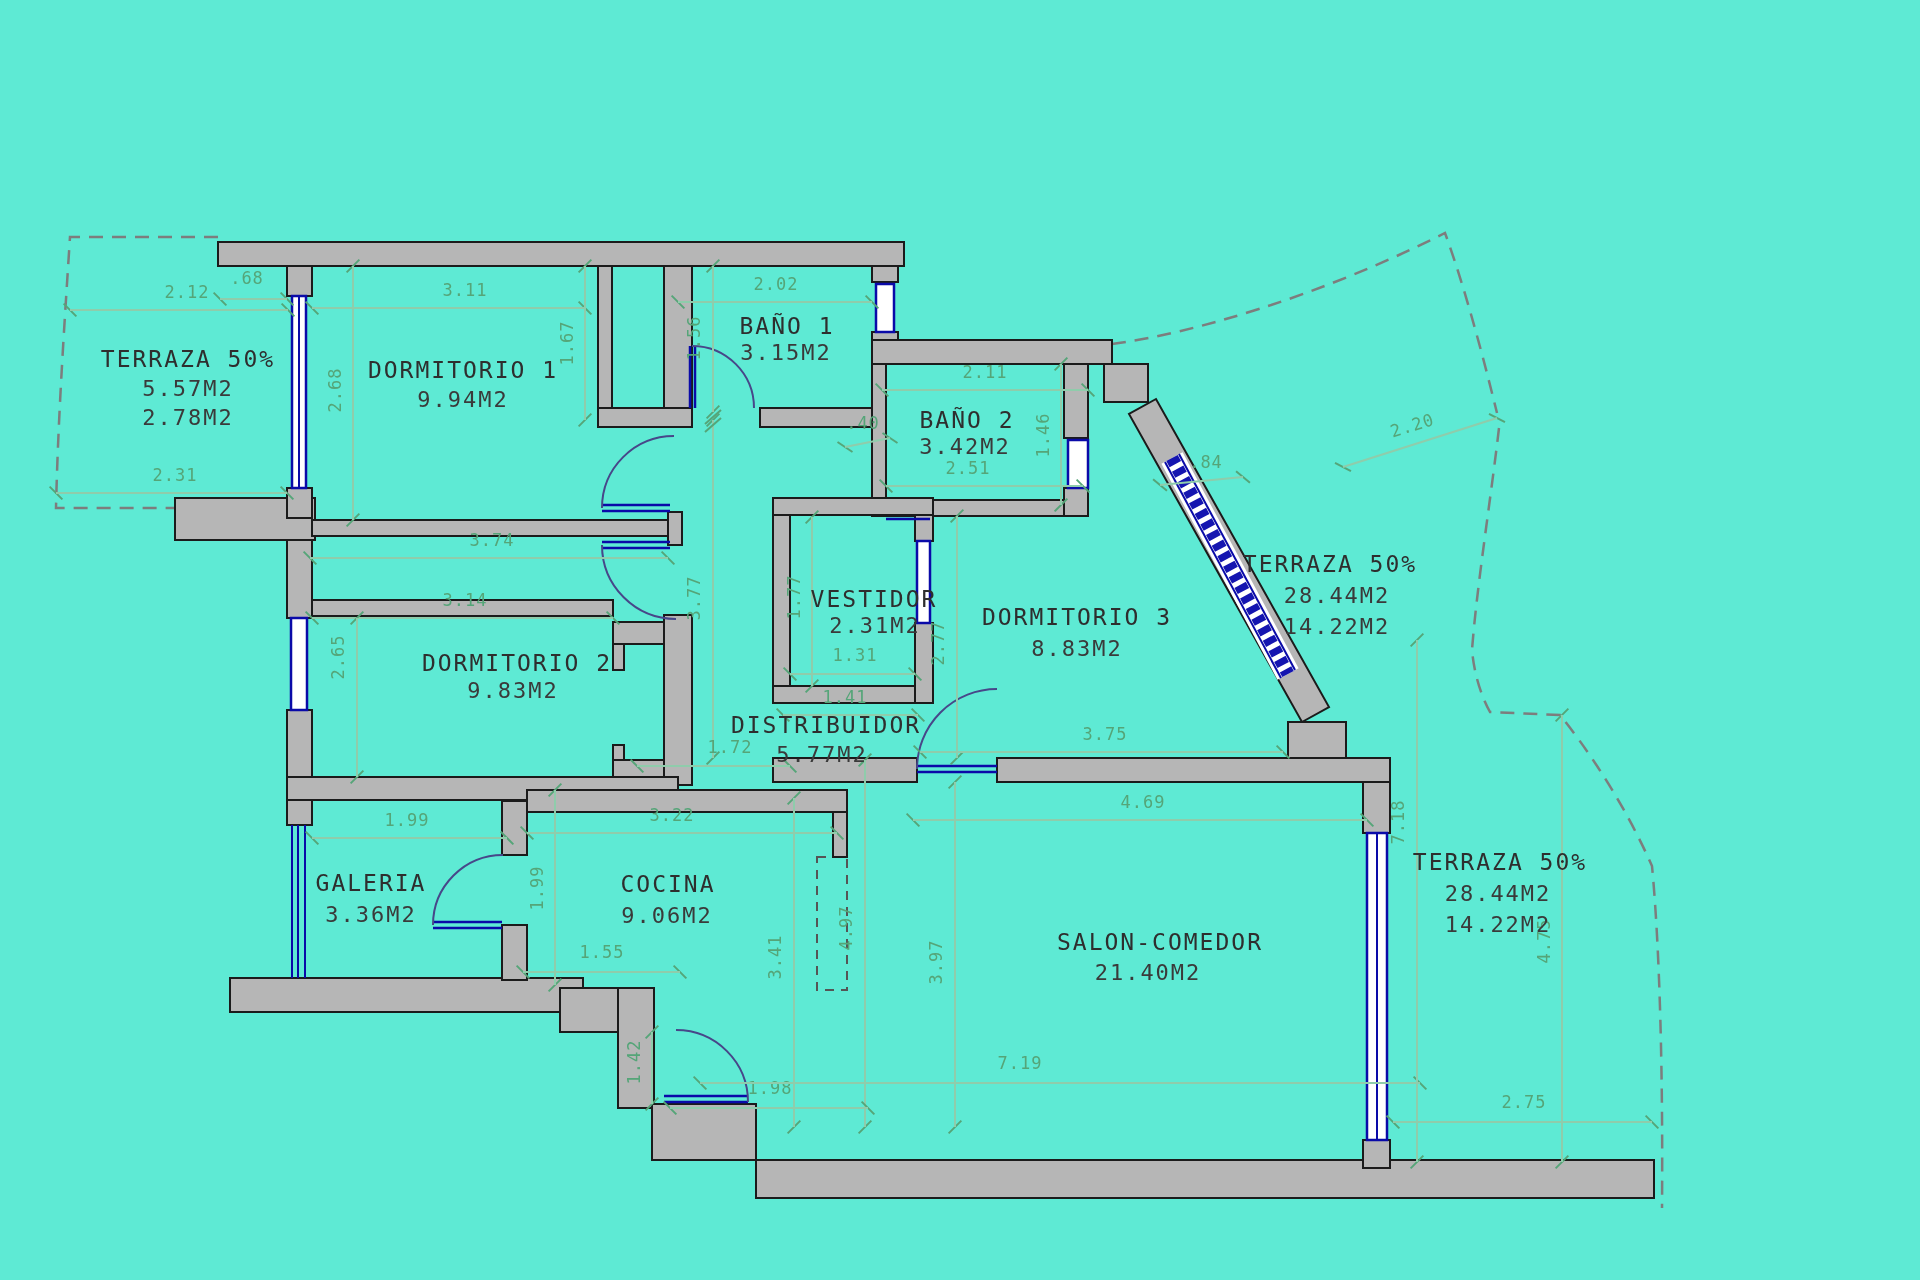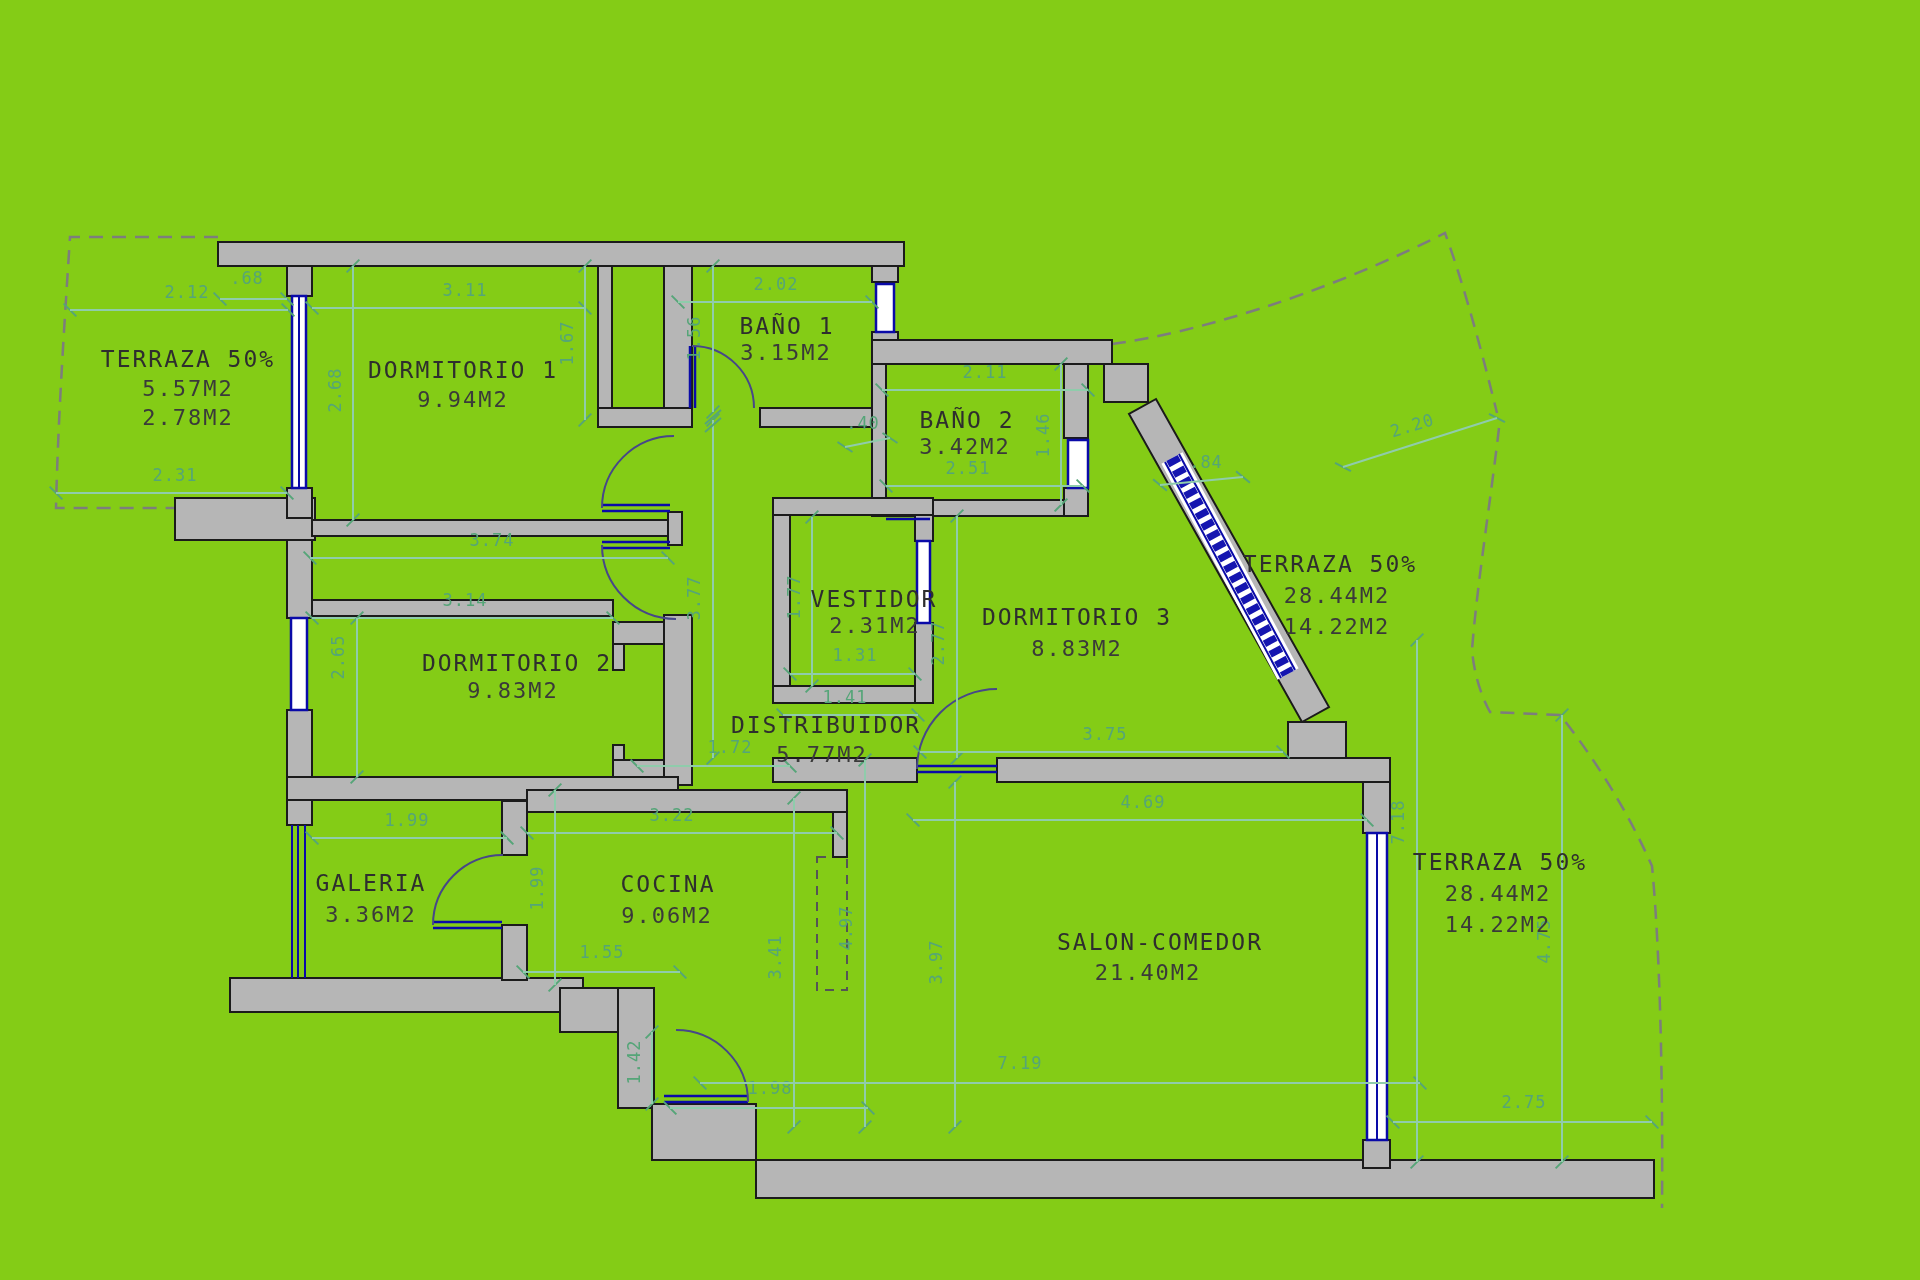--- a/index.html
+++ b/index.html
@@ -1,16 +1,16 @@
 <!DOCTYPE html>
 <html><head>
 <meta charset="utf-8">
 <style>
   html,body{margin:0;padding:0;background:#fff;width:1920px;height:1280px;overflow:hidden}
-  #stage{position:relative;width:1920px;height:1280px;background:#84cc16;font-family:"DejaVu Sans Mono",monospace}
+  #stage{position:relative;width:1920px;height:1280px;background:#5eead4;font-family:"DejaVu Sans Mono",monospace}
   svg{position:absolute;left:0;top:0}
   .wall{fill:#b6b6b6;stroke:#1b1b1b;stroke-width:2}
   .dash{fill:none;stroke:#7d7d7d;stroke-width:2.5;stroke-dasharray:14 9}
   .dashb{fill:none;stroke:#555;stroke-width:2;stroke-dasharray:9 7}
   .win{fill:#fff;stroke:#0a0aa8;stroke-width:2.5}
   .winline{stroke:#0a0aa8;stroke-width:2}
   .leaf{stroke:#0a0aa8;stroke-width:2.5}
   .arc{fill:none;stroke:#474789;stroke-width:2}
   .dim line{stroke:#8fccab;stroke-width:2}
   .dim .tick{stroke:#55a578;stroke-width:2}

